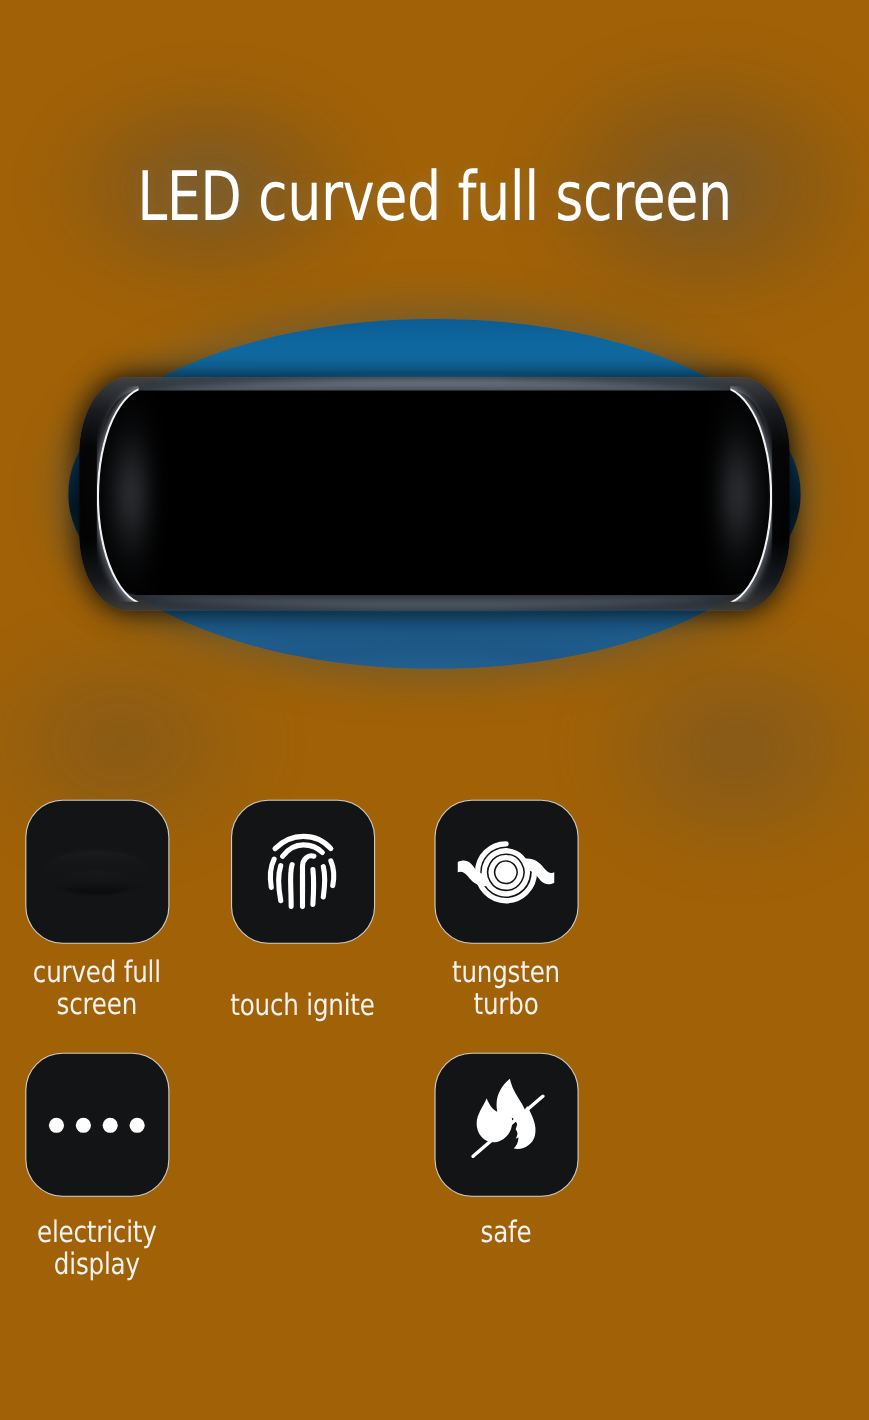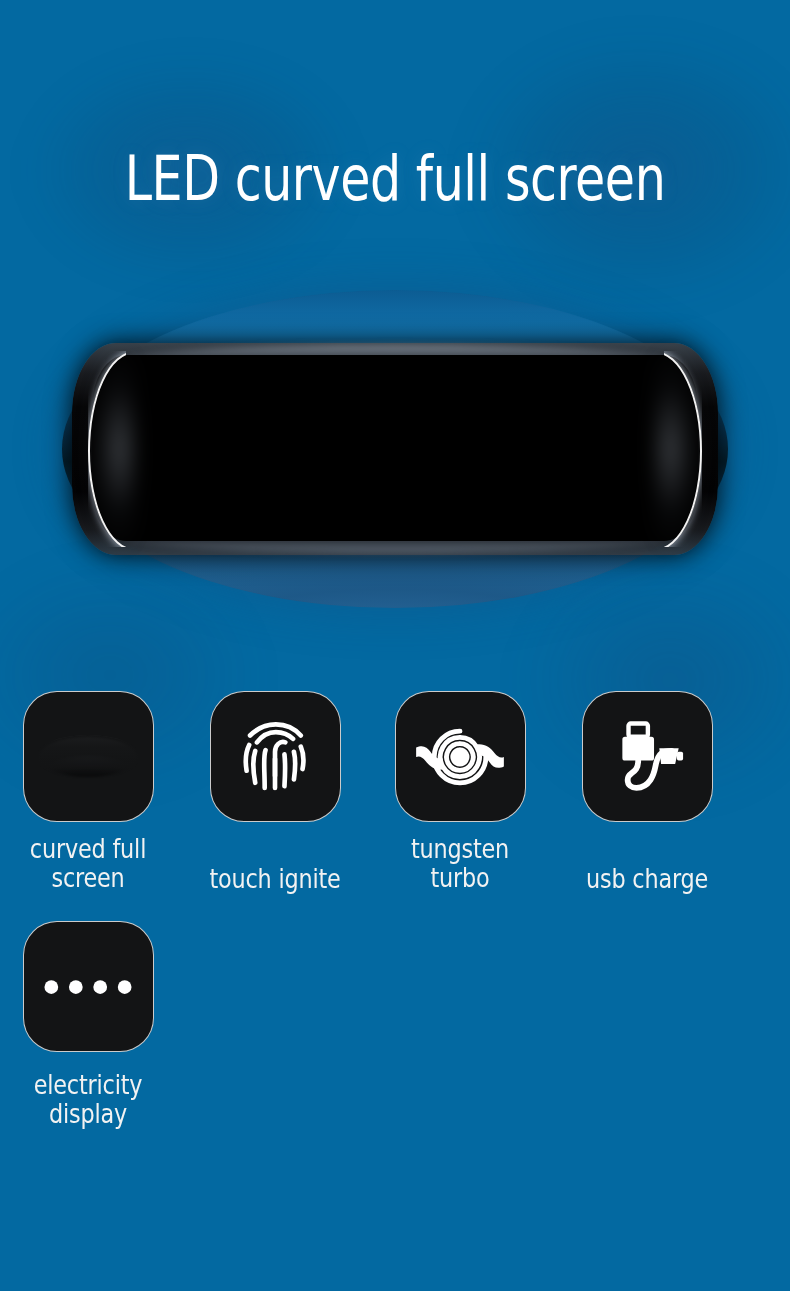--- a/index.html
+++ b/index.html
@@ -11,21 +11,21 @@
     width: 790px;
     height: 1291px;
     overflow: hidden;
     font-family: "Liberation Sans", sans-serif;
   }
 
   #page {
     position: relative;
     width: 790px;
     height: 1291px;
-    background: #0369a1;
+    background: #a16207;
     overflow: hidden;
   }
 
   
   .glow {
     position: absolute;
     border-radius: 50%;
     pointer-events: none;
   }
   .glow-a {
@@ -197,21 +197,21 @@
   }
   .edge-glowpad.right {
     left: 654px;
     background: radial-gradient(ellipse 60% 70% at 22% 50%, rgba(150,158,170,0.38) 0%, rgba(60,66,76,0.12) 46%, rgba(0,0,0,0) 76%);
   }
 
   
   #features {
     position: absolute;
     left: 0;
-    top: 676px;
+    top: 712px;
     width: 790px;
   }
   .feature-row {
     position: relative;
     width: 790px;
     height: 230px;
   }
   .feature-cell {
     position: absolute;
     width: 186px;
@@ -354,53 +354,50 @@
             <path d="M17 66 C15 54 16 44 20 36"></path>
             <path d="M82 64 C84 54 83 45 80 38"></path>
             <path d="M50 72 C50 62 50 56 50 52"></path>
             <path d="M29 33 C35 25 43 21 51 21 C59 21 66 24 71 29"></path>
             <path d="M21 25 C30 16 40 12 51 12 C63 12 73 17 80 25"></path>
           </svg>
         </div>
         <div class="feature-label">touch ignite</div>
       </div>
 
-      <div class="feature-cell cell-3">
-        <div class="icon-box">
-          <svg width="88" height="88" viewBox="0 0 100 100" fill="none">
-
-            <rect x="29" y="12" width="22" height="15" rx="2.5" fill="none" stroke="#ffffff" stroke-width="5"></rect>
-
-            <rect x="22" y="27" width="36" height="27" rx="3" fill="#ffffff"></rect>
-
-            <path d="M40 54 C40 70 28 66 28 76 C28 88 46 88 54 76 C62 64 58 52 66 46 C70 43 74 43 78 43" stroke="#ffffff" stroke-width="6.6" fill="none" stroke-linecap="round"></path>
-
-            <path d="M64 40 L86 40 L82 58 L66 58 Z" fill="#ffffff"></path>
-            <rect x="84" y="44" width="7" height="10" rx="2" fill="#ffffff"></rect>
-          </svg>
-        </div>
-        <div class="feature-label">usb charge</div>
-      </div>
 
     </div>
 
     <div class="feature-row row-2">
 
       <div class="feature-cell cell-0">
         <div class="icon-box">
           <svg width="92" height="22" viewBox="0 0 100 24">
             <circle cx="10" cy="12" r="7.5" fill="#ffffff"></circle>
             <circle cx="36.7" cy="12" r="7.5" fill="#ffffff"></circle>
             <circle cx="63.3" cy="12" r="7.5" fill="#ffffff"></circle>
             <circle cx="90" cy="12" r="7.5" fill="#ffffff"></circle>
           </svg>
         </div>
         <div class="feature-label">electricity
 display</div>
       </div>
 
 
+      <div class="feature-cell cell-2">
+        <div class="icon-box">
+          <svg width="88" height="92" viewBox="0 0 100 104" fill="none">
+
+            <path d="M54 4 C58 22 70 30 72 44 C73 54 68 62 60 66 C65 56 62 48 56 44 C58 56 52 64 44 68 C34 73 22 66 20 54 C18 42 26 34 30 24 C33 32 37 36 41 38 C38 24 44 12 54 4 Z" fill="#ffffff"></path>
+
+            <path d="M72 32 C78 44 82 52 80 62 C78 72 68 78 58 76 C64 70 64 62 60 56 C62 48 66 40 72 32 Z" fill="#ffffff"></path>
+
+            <path d="M16 84 L88 22" stroke="#ffffff" stroke-width="3.6" stroke-linecap="round"></path>
+          </svg>
+        </div>
+        <div class="feature-label">safe</div>
+      </div>
 
 
     </div>
 
   </div>
 </div>
 
 </body></html>

